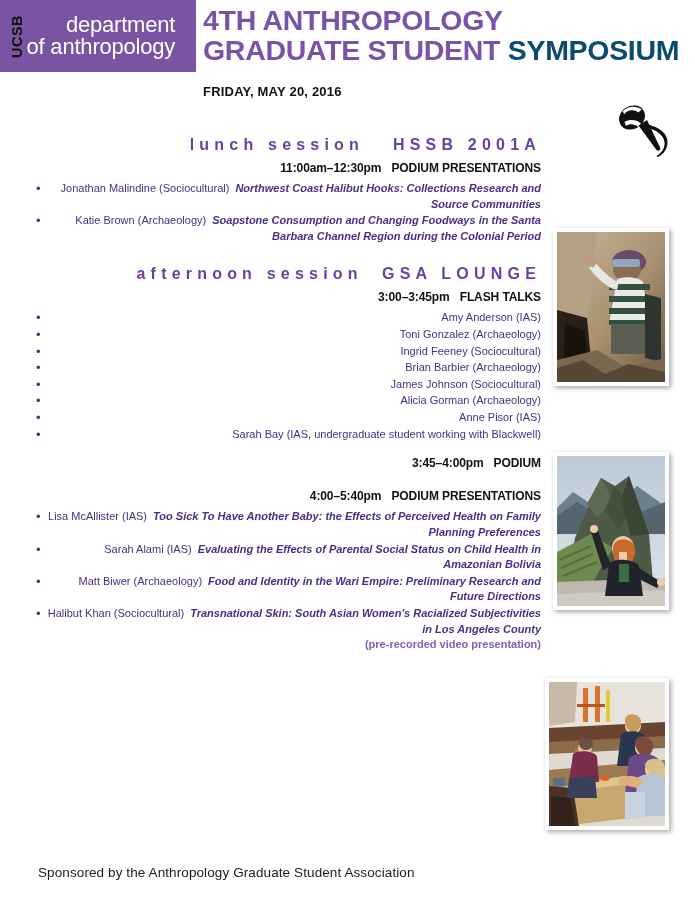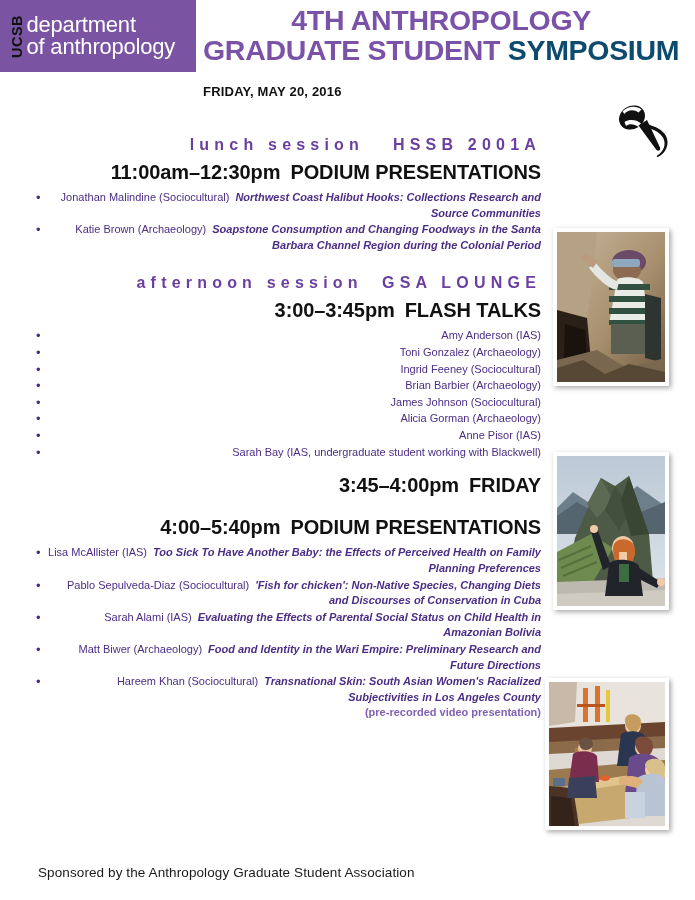--- a/index.html
+++ b/index.html
@@ -45,28 +45,28 @@
     height: 44px;
     display: flex;
     align-items: center;
   }
   .logo-words {
     color: #ffffff;
     font-size: 22px;
     line-height: 0.98;
     letter-spacing: -0.2px;
     font-weight: 400;
+    text-align: right;
   }
   .logo-words div { white-space: nowrap; }
 
   .title-block {
     position: absolute;
     left: 203px;
     top: 6px;
-    text-align: center;
   }
   .title-line {
     font-size: 28.5px;
     font-weight: bold;
     line-height: 1.04;
     letter-spacing: -0.3px;
     white-space: nowrap;
   }
   .t-purple { color: #7a52a8; }
   .t-black  { color: #0c4a6e; }
@@ -103,21 +103,21 @@
     color: #6a3fa0;
     font-weight: bold;
     font-size: 16px;
     letter-spacing: 5.2px;
     margin-bottom: 7px;
     white-space: nowrap;
   }
   .session-head .gap { letter-spacing: 5.2px; }
 
   .slot {
-    font-size: 20px;
+    font-size: 12px;
     font-weight: bold;
     color: #111111;
     margin: 0 0 6px 0;
     letter-spacing: -0.1px;
   }
   .slot .slot-time { margin-right: 10px; }
 
   ul.items {
     list-style: none;
     margin: 0 0 0 0;
@@ -246,35 +246,34 @@
       <li><span class="who">Brian Barbier (Archaeology)</span></li>
       <li><span class="who">James Johnson (Sociocultural)</span></li>
       <li><span class="who">Alicia Gorman (Archaeology)</span></li>
       <li><span class="who">Anne Pisor (IAS)</span></li>
       <li><span class="who">Sarah Bay (IAS, undergraduate student working with Blackwell)</span></li>
     </ul>
 
     <div class="block-gap-sm"></div>
 
     <div class="slot">
-      <span class="slot-time">3:45–4:00pm</span><span>FRIDAY</span>
+      <span class="slot-time">3:45–4:00pm</span><span>PODIUM</span>
     </div>
 
     <div class="block-gap-sm"></div>
 
     <div class="slot">
       <span class="slot-time">4:00–5:40pm</span><span>PODIUM PRESENTATIONS</span>
     </div>
 
     <ul class="items">
       <li><span class="who">Lisa McAllister (IAS)</span><span class="talk">Too Sick To Have Another Baby: the Effects of Perceived Health on Family Planning Preferences</span></li>
-      <li><span class="who">Pablo Sepulveda-Diaz (Sociocultural)</span><span class="talk">'Fish for chicken': Non-Native Species, Changing Diets and Discourses of Conservation in Cuba</span></li>
       <li><span class="who">Sarah Alami (IAS)</span><span class="talk">Evaluating the Effects of Parental Social Status on Child Health in Amazonian Bolivia</span></li>
       <li><span class="who">Matt Biwer (Archaeology)</span><span class="talk">Food and Identity in the Wari Empire: Preliminary Research and Future Directions</span></li>
-      <li><span class="who">Hareem Khan (Sociocultural)</span><span class="talk">Transnational Skin: South Asian Women's Racialized Subjectivities in Los Angeles County</span><span class="note">(pre-recorded video presentation)</span></li>
+      <li><span class="who">Halibut Khan (Sociocultural)</span><span class="talk">Transnational Skin: South Asian Women's Racialized Subjectivities in Los Angeles County</span><span class="note">(pre-recorded video presentation)</span></li>
     </ul>
   </div>
 
 </div>
 
 <div class="photo" id="photo-1">
   <div class="inner">
     <svg viewBox="0 0 108 150" width="100%" height="100%" preserveAspectRatio="none" aria-hidden="true">
       <defs>
         <linearGradient id="rock1" x1="0" y1="0" x2="1" y2="1">

